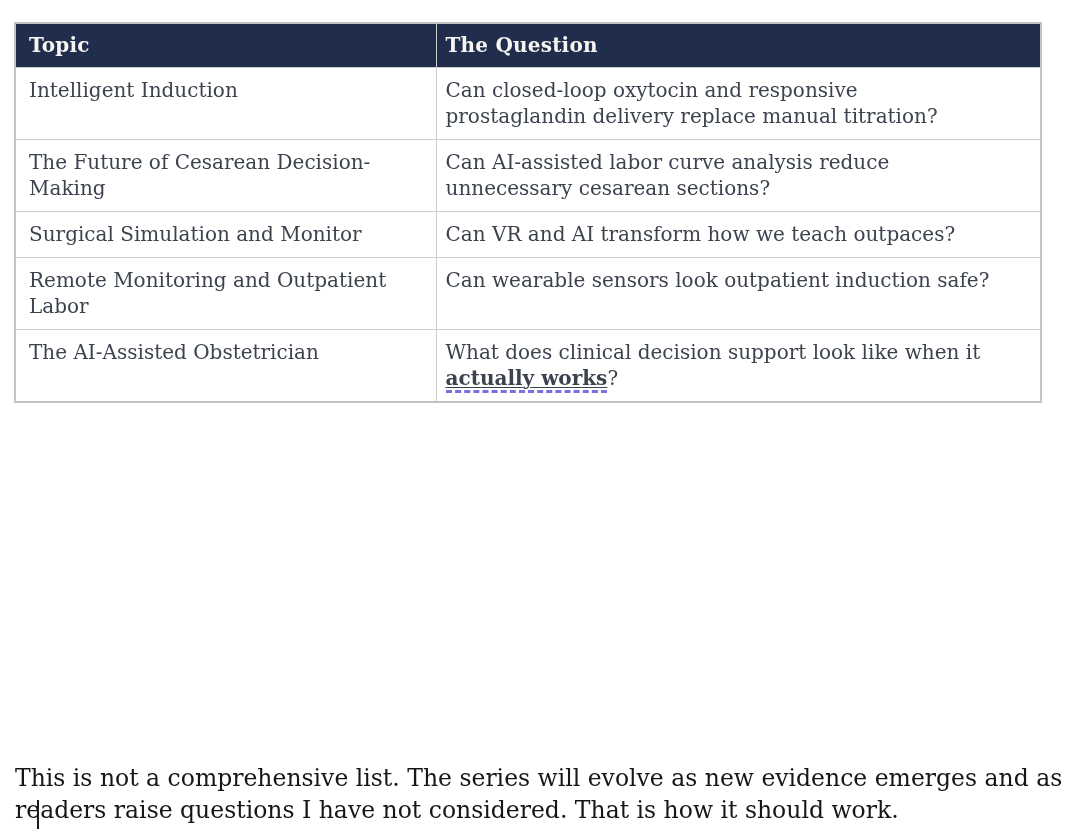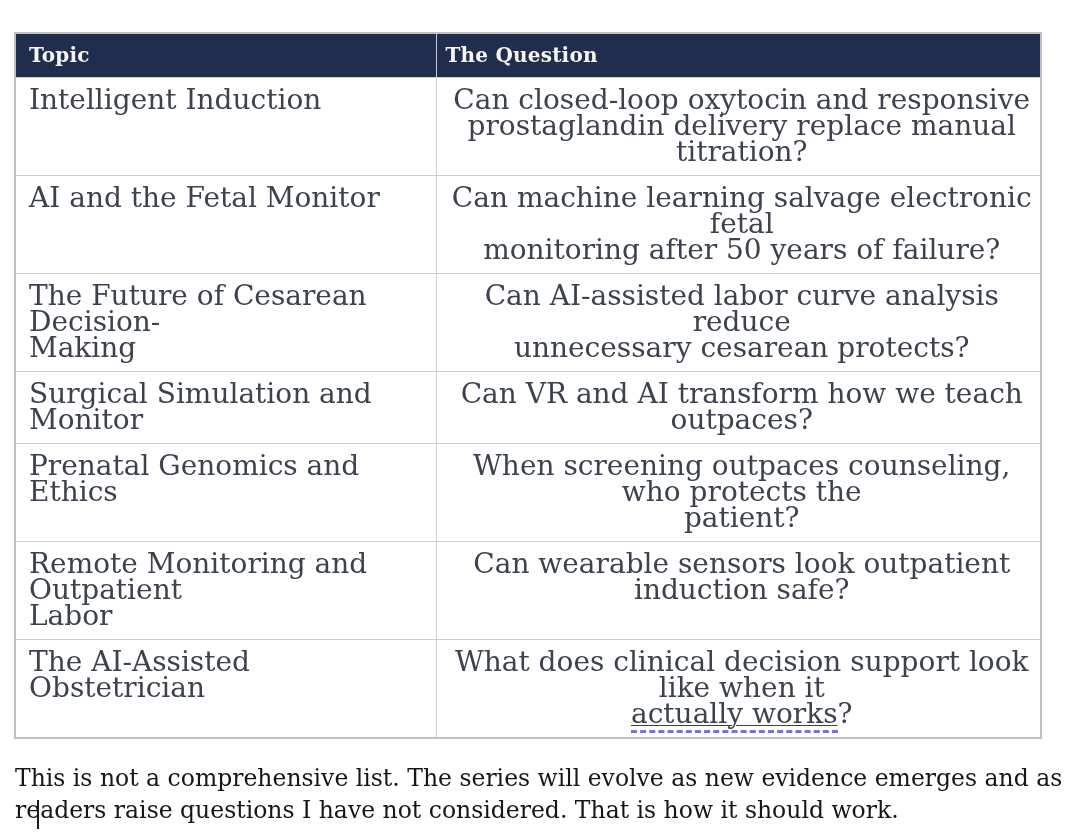--- a/index.html
+++ b/index.html
@@ -5,21 +5,21 @@
   * { margin: 0; padding: 0; box-sizing: border-box; }
   html, body {
     width: 1078px; height: 836px;
     background: #ffffff;
     font-family: "DejaVu Serif", "Liberation Serif", serif;
     overflow: hidden;
     position: relative;
   }
   .doc-table {
     position: absolute;
-    left: 14px; top: 32px;
+    left: 14px; top: 22px;
     width: 1028px;
     border-collapse: collapse;
     table-layout: fixed;
     border: 2px solid var(--outer_border, #c2c2c2);
   }
   .doc-table col.c-topic { width: 421px; }
   .doc-table th, .doc-table td {
     border: 1.5px solid var(--border, #cdcdcd);
     vertical-align: top;
     text-align: left;
@@ -30,40 +30,41 @@
     color: var(--header_text, #f6f5f2);
     font-size: 20px;
     font-weight: 700;
     padding: 8px 13px 9px 13px;
     line-height: 26px;
     letter-spacing: 0.2px;
   }
   .doc-table th.q-col { padding-left: 9px; margin-top: 44px; }
   .doc-table td {
     color: var(--body_text, #3c434e);
-    font-size: 28px;
+    font-size: 20px;
     line-height: 26px;
     padding: 9px 13px 10px 13px;
   }
-  .doc-table td.q-col { padding-left: 9px; padding-right: 2px; text-align: center; }
+  .doc-table td.q-col { padding-left: 9px; padding-right: 2px; }
   a.bishop-link {
     color: var(--link_text, #3a4660);
     text-decoration: underline;
     text-underline-offset: 2px;
     text-decoration-thickness: 1.5px;
     border-bottom: 2.5px solid var(--link_underline_blue, #2b64d9);
     cursor: pointer;
   }
   a.works-link {
     color: var(--body_text, #3c434e);
     text-decoration: underline;
     text-underline-offset: 2px;
     text-decoration-thickness: 1px;
     border-bottom: 3px dashed var(--link_underline_purple, #7a6fe0);
     cursor: pointer;
+    font-weight: bold;
   }
   .footer-note {
     position: absolute;
     left: 15px; top: 762px;
     width: 1056px;
     color: var(--footer_text, #14161a);
     font-size: 23.5px;
     line-height: 32px;
     white-space: pre-line;
   }
@@ -88,38 +89,28 @@
       <th class="q-col">The Question</th>
     </tr>
   </thead>
   <tbody>
     <tr>
         <td>Intelligent Induction</td>
         <td class="q-col">Can closed-loop oxytocin and responsive
 prostaglandin delivery replace manual titration?</td>
       </tr>
     <tr>
-        <td>AI and the Fetal Monitor</td>
-        <td class="q-col">Can machine learning salvage electronic fetal
-monitoring after 50 years of failure?</td>
-      </tr>
-    <tr>
         <td>The Future of Cesarean Decision-
 Making</td>
         <td class="q-col">Can AI-assisted labor curve analysis reduce
-unnecessary cesarean protects?</td>
+unnecessary cesarean sections?</td>
       </tr>
     <tr>
         <td>Surgical Simulation and Monitor</td>
         <td class="q-col">Can VR and AI transform how we teach outpaces?</td>
-      </tr>
-    <tr>
-        <td>Prenatal Genomics and Ethics</td>
-        <td class="q-col">When screening outpaces counseling, who protects the
-patient?</td>
       </tr>
     <tr>
         <td>Remote Monitoring and Outpatient
 Labor</td>
         <td class="q-col">Can wearable sensors look outpatient induction safe?</td>
       </tr>
     <tr>
         <td>The AI-Assisted Obstetrician</td>
         <td class="q-col"><span>What does clinical decision support look like when it
 </span><a class="works-link">actually works</a><span>?</span></td>

